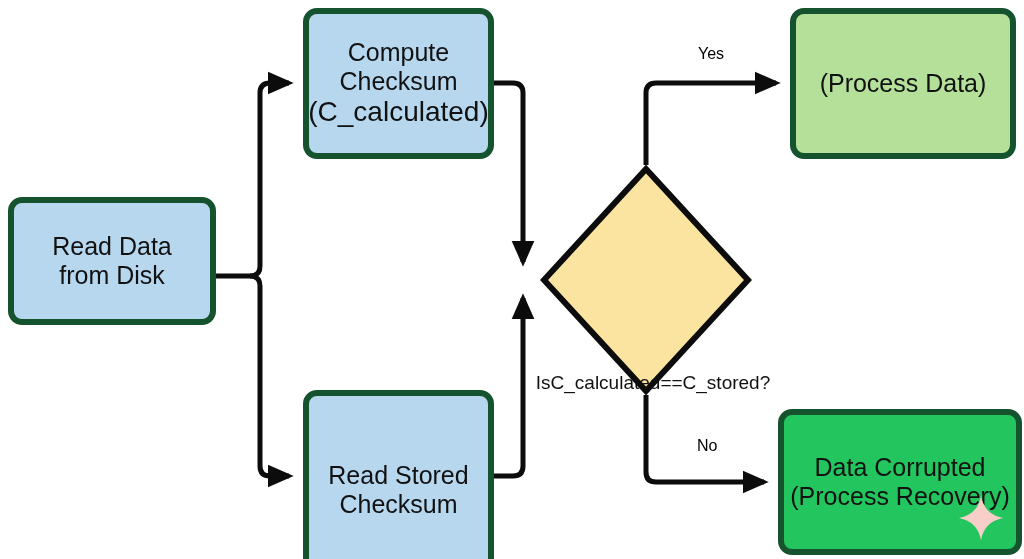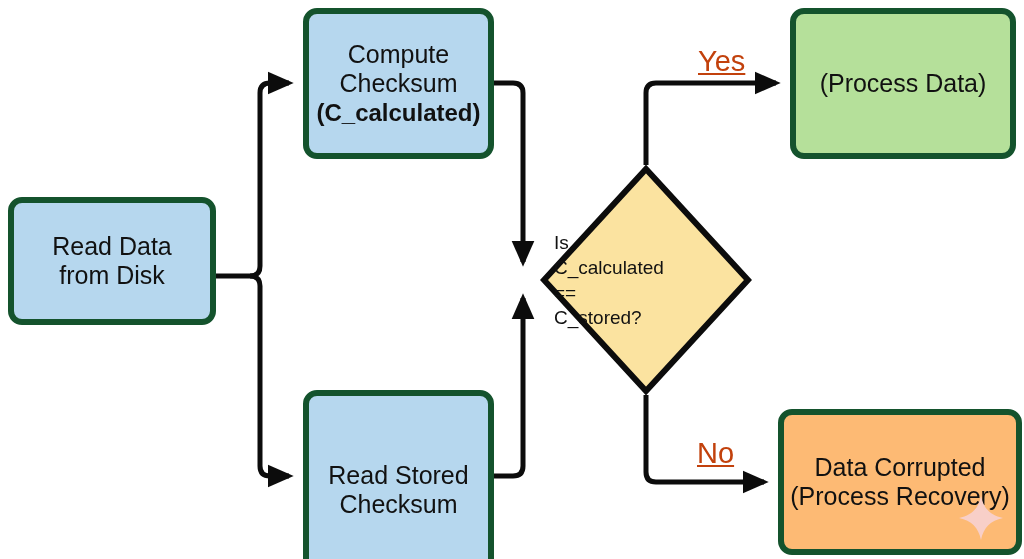--- a/index.html
+++ b/index.html
@@ -36,21 +36,21 @@
     text-align: center;
     color: #111111;
     line-height: 1.17;
   }
   .node .ln {
     display: block;
     white-space: nowrap;
   }
   .node-blue  { background: #b6d7ee; }
   .node-green { background: #b5e09a; }
-  .node-red   { background: #fdba74; text-align: center; }
+  .node-red   { background: #22c55e; text-align: center; }
 
   
   #node-read-data {
     left: 8px;  top: 197px;  width: 208px; height: 128px;
     font-size: 25px;
   }
   #node-compute-checksum {
     left: 303px; top: 8px;   width: 191px; height: 151px;
     font-size: 25px;
   }
@@ -62,60 +62,57 @@
   }
   #node-data-valid {
     left: 790px; top: 8px;   width: 226px; height: 151px;
     font-size: 25px;
   }
   #node-data-corrupted {
     left: 778px; top: 409px; width: 244px; height: 146px;
     font-size: 25px;
   }
   .sub {
-    font-size: 24px;
-    font-weight: bold;
+    font-size: 28px;
   }
 
   
   #node-decision {
     position: absolute;
     left: 540px;
     top: 165px;
     width: 212px;
     height: 230px;
   }
   #node-decision .dia-shape {
     position: absolute;
     inset: 0;
     width: 100%;
     height: 100%;
   }
   #node-decision .dia-label {
     position: absolute;
     inset: 0;
     display: flex;
-    flex-direction: column;
-    align-items: flex-start;
+    align-items: flex-end;
     justify-content: center;
     text-align: center;
     font-size: 19px;
     line-height: 1.32;
     color: #111111;
     padding-left: 14px;
     box-sizing: border-box;
   }
 
   
   .edge-label {
     position: absolute;
-    font-size: 29px;
-    color: #c2410c;
+    font-size: 16px;
+    color: #000000;
     white-space: nowrap;
-    text-decoration: underline;
   }
   #label-yes { left: 698px; top: 45px; }
   #label-no  { left: 697px; top: 437px; }
 
   
   #sparkle-icon {
     position: absolute;
     left: 957px;
     top: 494px;
     width: 48px;

